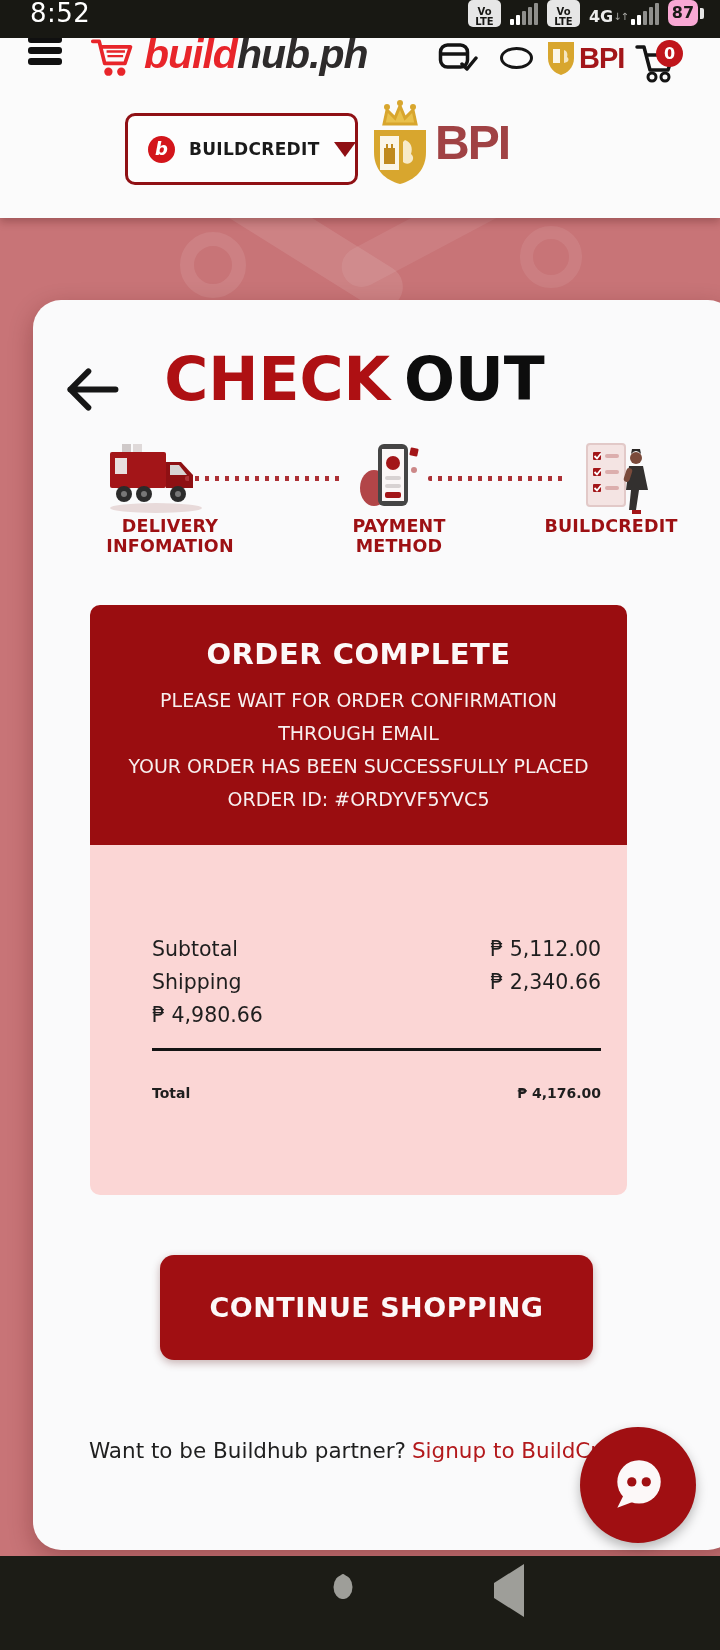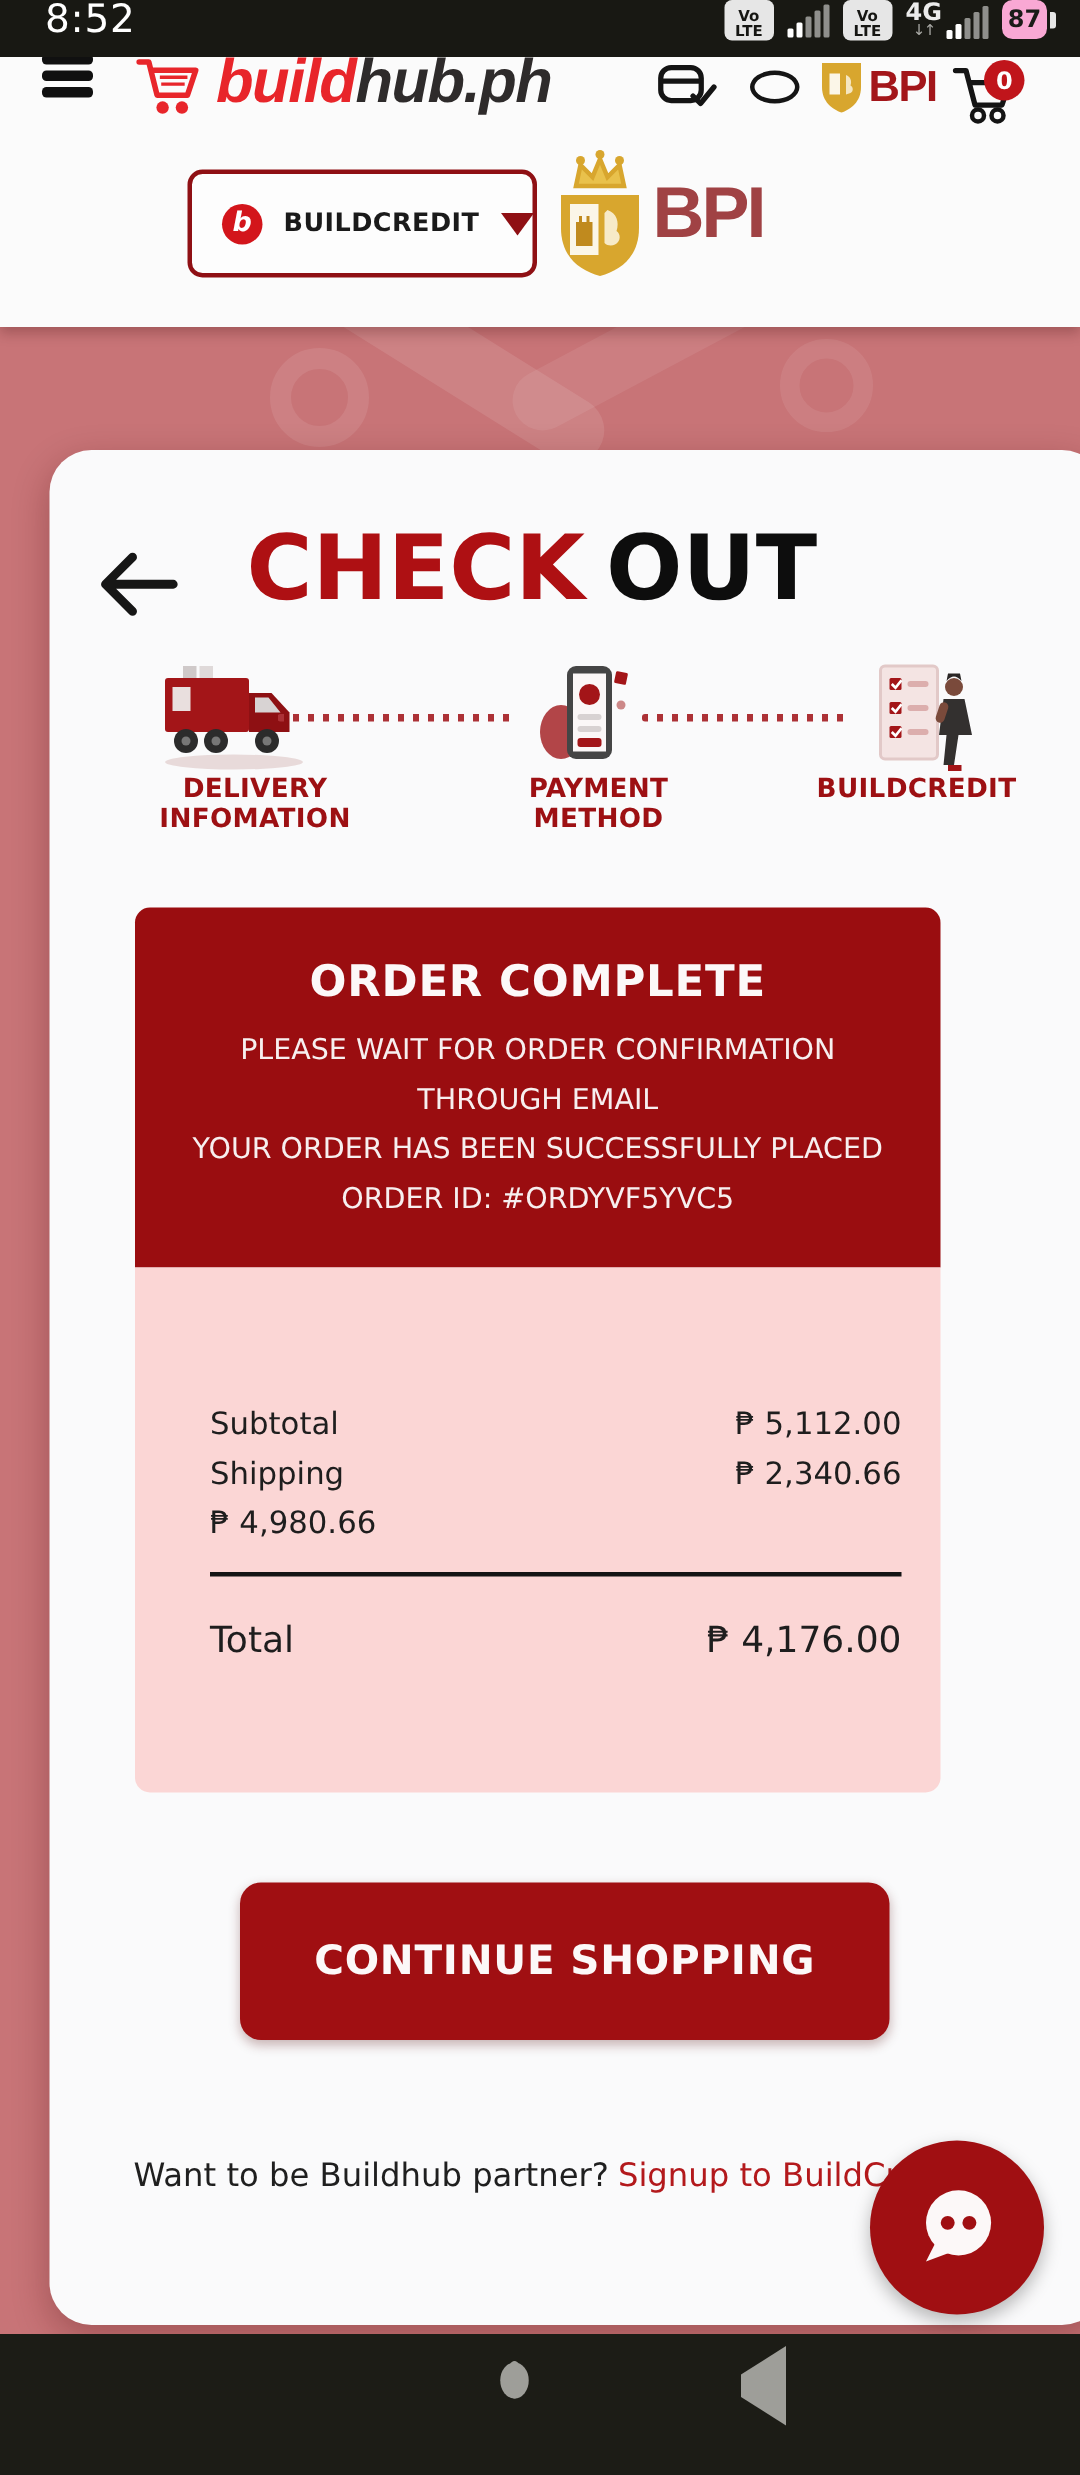--- a/index.html
+++ b/index.html
@@ -15,21 +15,21 @@
          align-items:center;justify-content:flex-end;line-height:1;}
   .volte span{font-size:10px;font-weight:700;color:#161613;}
   .bars{display:flex;align-items:flex-end;gap:2px;height:23px;}
   .bars i{display:block;width:4px;border-radius:1px;}
   .bars i:nth-child(1){height:6px;background:#FFFFFF;}
   .bars i:nth-child(2){height:10px;background:#FFFFFF;}
   .bars i:nth-child(3){height:14px;background:#8F8F8C;}
   .bars i:nth-child(4){height:18px;background:#8F8F8C;}
   .bars i:nth-child(5){height:22px;background:#8F8F8C;}
   .netblock{display:flex;align-items:flex-end;gap:3px;}
-  .fourg{display:flex;flex-direction:column;align-items:center;line-height:1;}
+  .fourg{display:flex;align-items:center;line-height:1;}
   .fourg .g{font-size:16px;font-weight:700;color:#ECECEC;}
   .fourg .arr{font-size:10px;color:#A8A8A4;letter-spacing:-1px;}
   .battery{display:flex;align-items:center;gap:2px;}
   .batt-body{width:30px;height:26px;background:#f9a8d4;border-radius:7px;display:flex;align-items:center;
              justify-content:center;font-size:16px;font-weight:600;color:#1B1B18;line-height:1;}
   .batt-nub{width:4px;height:11px;background:#E6E6E6;border-radius:0 2px 2px 0;}
 
   
   .header{position:absolute;top:0;left:0;right:0;height:218px;background:#FBFBFB;z-index:5;
           box-shadow:0 4px 8px rgba(60,15,15,.28);}
@@ -87,24 +87,24 @@
   .sl1{left:27px;width:220px;}
   .sl2{left:274px;width:184px;}
   .sl3{left:508px;width:140px;}
 
   .orderbox{position:absolute;left:57px;top:305px;width:537px;height:240px;background:#9A0D10;
             border-radius:10px 10px 0 0;color:#F7EFEF;text-align:center;box-sizing:border-box;padding-top:32px;}
   .ob-title{font-size:29px;font-weight:700;letter-spacing:.5px;margin-bottom:13px;color:#FCF8F8;}
   .ob-line{font-size:19px;font-weight:500;line-height:33px;padding:0 30px;}
 
   .summary{position:absolute;left:57px;top:545px;width:537px;height:350px;background:#FBD6D5;
-           border-radius:0 0 10px 10px;box-sizing:border-box;padding-top:88px;}
+           border-radius:0 0 10px 10px;box-sizing:border-box;padding-top:88px;padding-left:12px;}
   .srow{display:flex;justify-content:space-between;padding:0 26px 0 50px;font-size:20.5px;color:#1E1E1E;line-height:33px;}
   .divider{margin:16px 26px 0 50px;border-top:3px solid #141414;}
-  .total-row{margin-top:26px;font-weight:400;font-size:24px;text-align:center;}
+  .total-row{margin-top:26px;font-weight:700;font-size:14px;text-align:center;}
 
   .cta{position:absolute;left:127px;top:955px;width:433px;height:105px;background:#A00F12;border:none;border-radius:14px;
        color:#FCF8F8;font-size:27px;font-weight:700;letter-spacing:.5px;cursor:pointer;font-family:inherit;
        box-shadow:0 3px 8px rgba(80,10,10,.3);}
   .partner{position:absolute;left:0;right:40px;top:1138px;text-align:center;font-size:21.5px;color:#1F1F1F;}
   .partner-link{color:#B3191C;text-decoration:none;margin-left:6px;cursor:pointer;}
 
   .fab{position:absolute;left:580px;top:1427px;width:116px;height:116px;border-radius:50%;background:#A00F12;border:none;
        z-index:30;display:flex;align-items:center;justify-content:center;cursor:pointer;box-shadow:0 5px 12px rgba(0,0,0,.28);}
 

